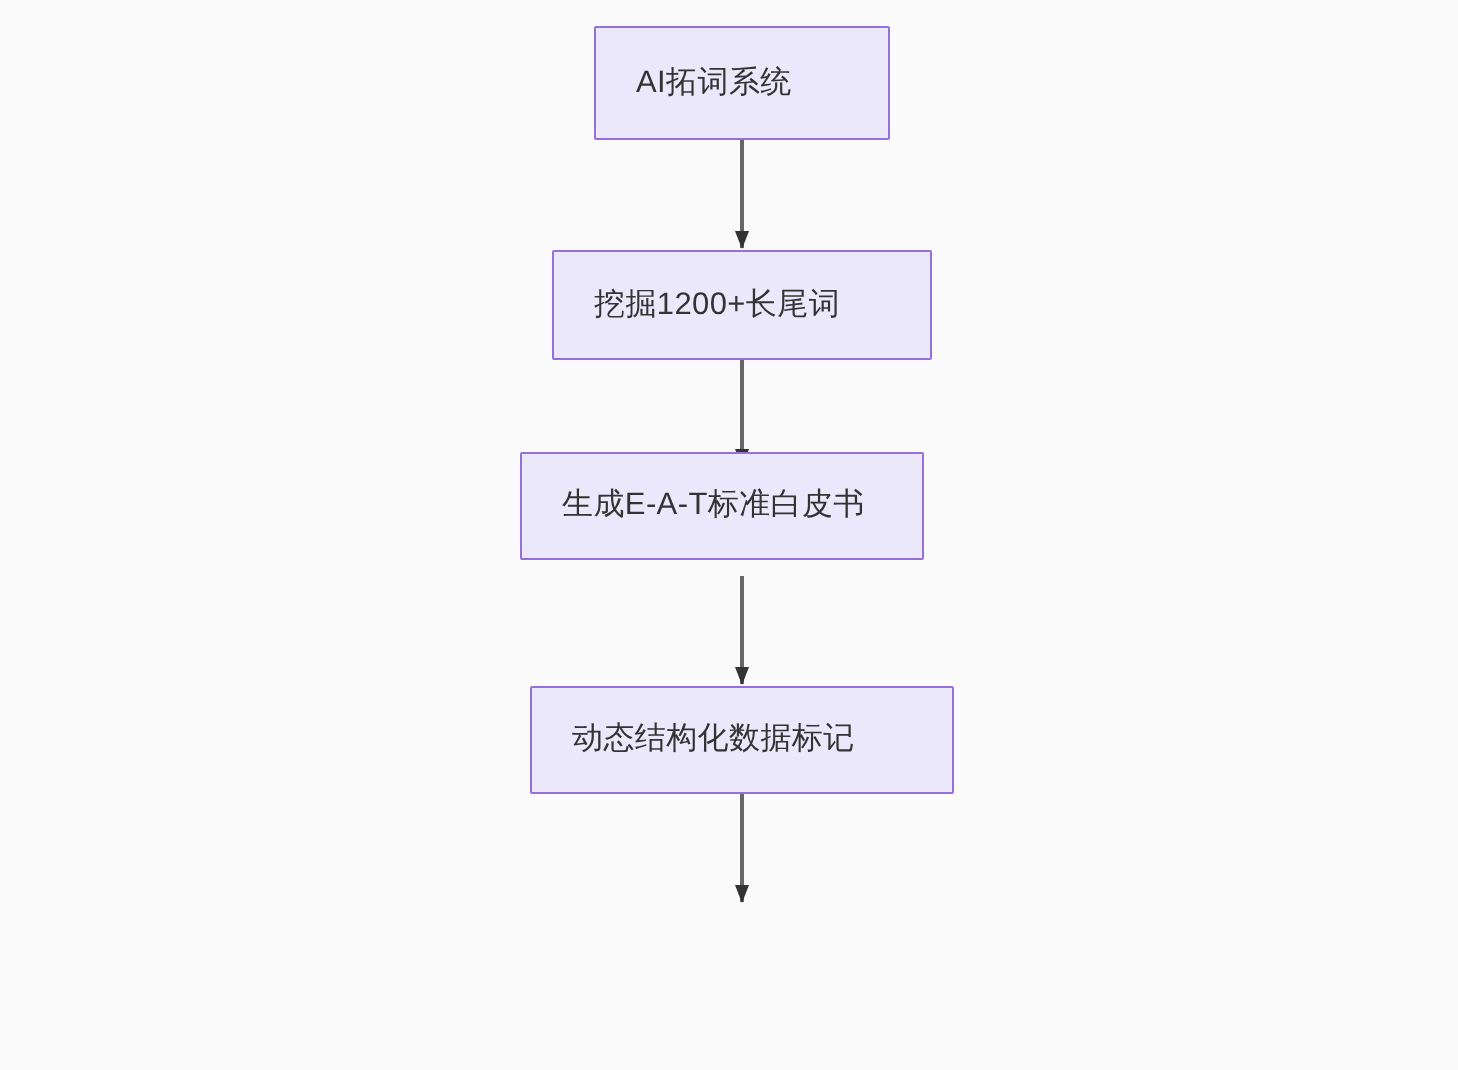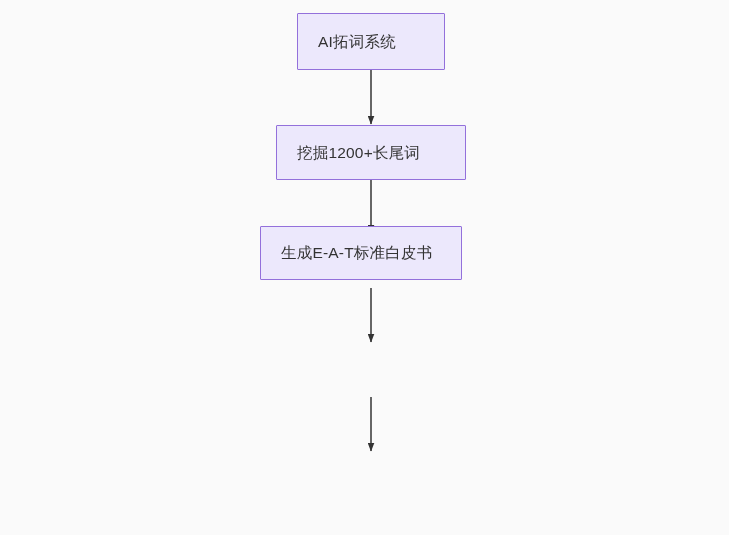--- a/index.html
+++ b/index.html
@@ -79,15 +79,18 @@
   </div>
 
   <div class="node" id="node-1">
     <span class="node-label">挖掘1200+长尾词</span>
   </div>
 
   <div class="node" id="node-2">
     <span class="node-label">生成E-A-T标准白皮书</span>
   </div>
 
+  <div class="node" id="node-3">
+    <span class="node-label">动态结构化数据标记</span>
+  </div>
 
 
 </div>
 
 </body></html>

